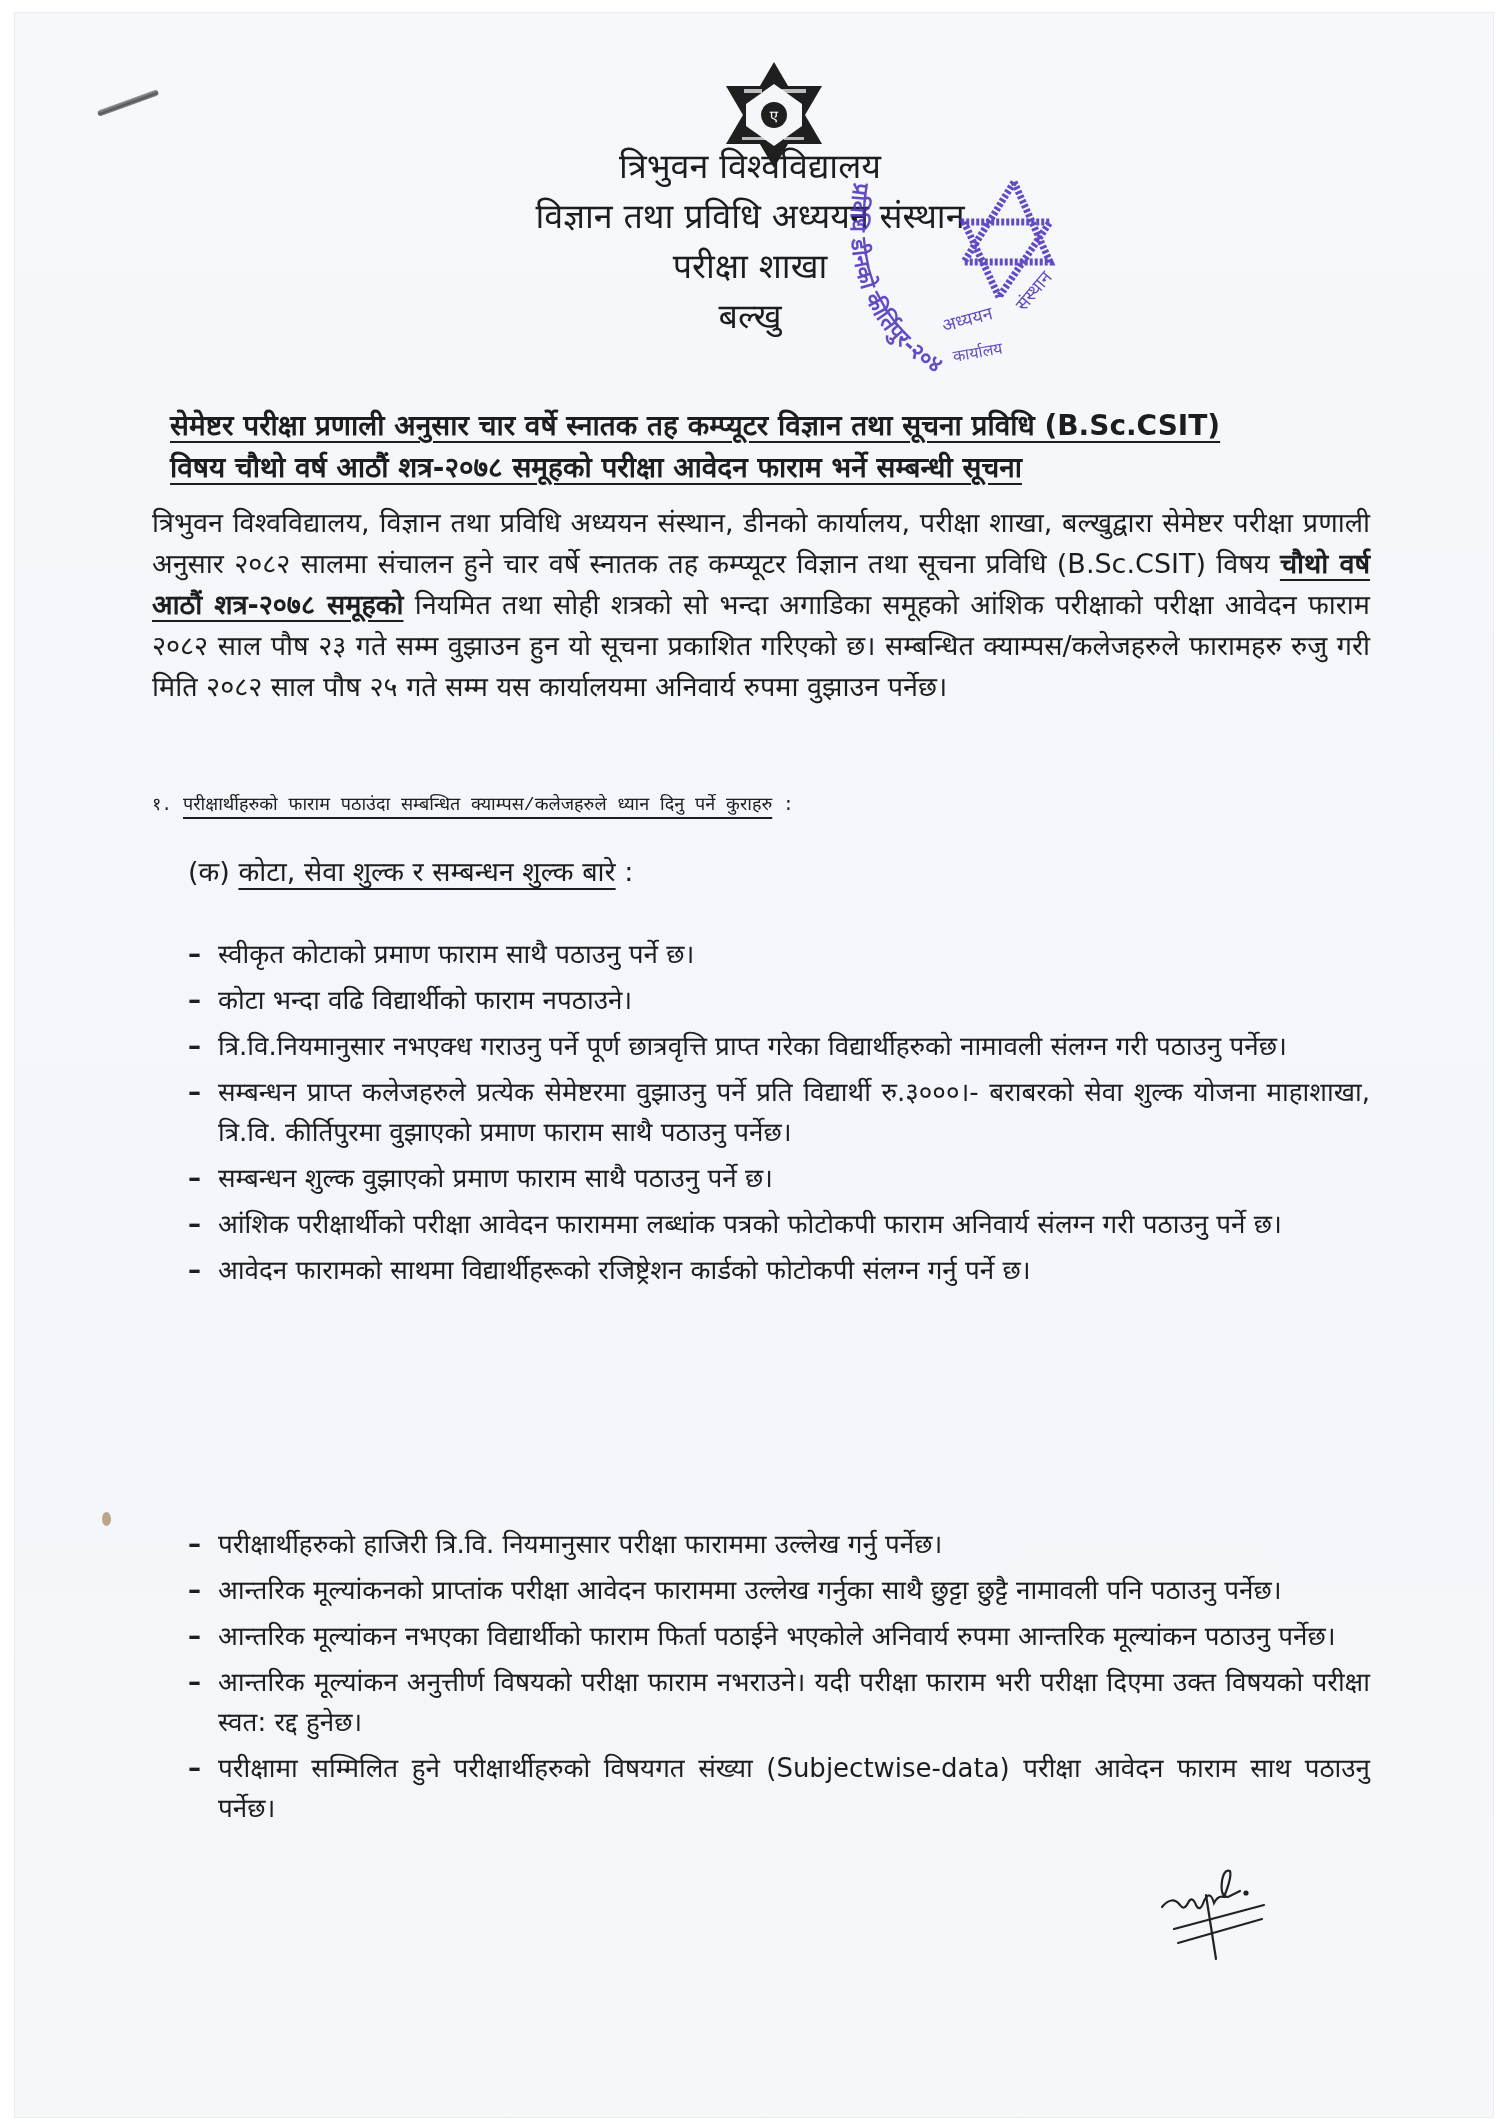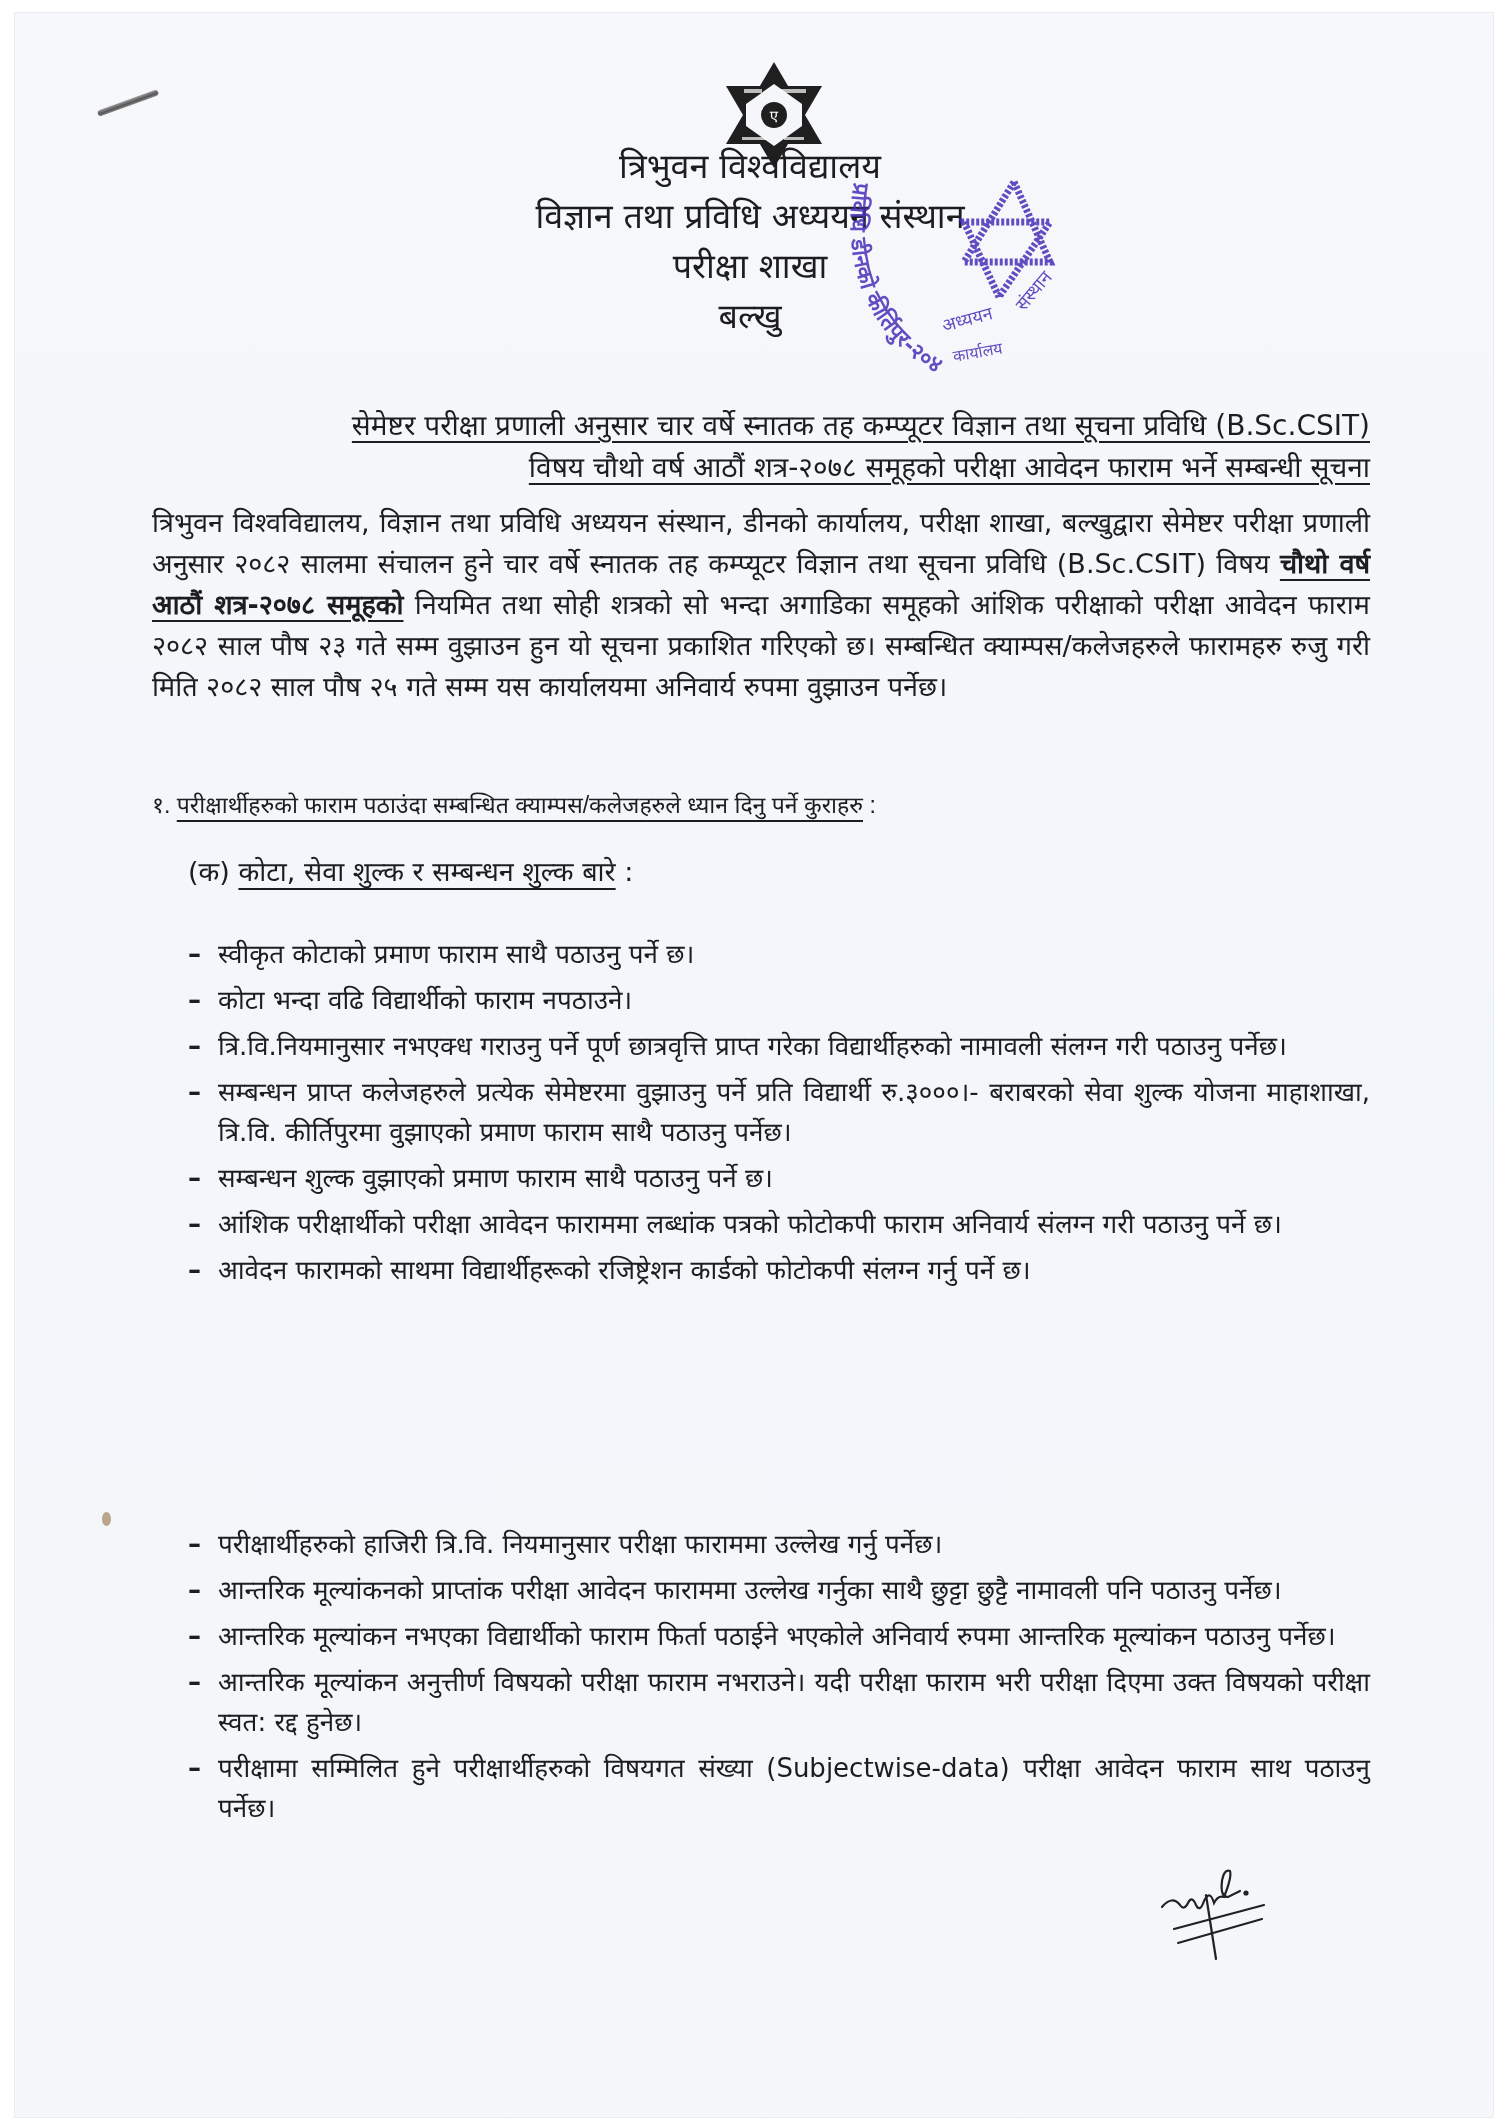--- a/index.html
+++ b/index.html
@@ -28,34 +28,34 @@
   .logo { position: absolute; left: 700px; top: 48px; width: 120px; height: 110px; }
   .header-lines {
     position: absolute; left: 0; top: 140px; width: 1500px;
     text-align: center; font-size: 34px; line-height: 48px;
     font-family: "DejaVu Sans", "Liberation Sans", sans-serif; font-weight: 300;
   }
   .header-lines div { margin: 2px; }
   .stamp { position: absolute; left: 800px; top: 150px; width: 260px; height: 230px; opacity: 0.85; }
   .title {
     position: absolute; left: 170px; top: 405px; width: 1200px;
-    text-align: right; font-size: 28px; line-height: 42px; font-weight: normal;
+    text-align: left; font-size: 28px; line-height: 42px; font-weight: bold;
     font-family: "DejaVu Sans", "Liberation Sans", sans-serif;
   }
   .title span { text-decoration: underline; text-decoration-thickness: 2px; text-underline-offset: 6px; }
   .intro {
     position: absolute; left: 152px; top: 502px; width: 1218px;
     font-size: 27px; line-height: 41px; text-align: justify;
     font-family: "DejaVu Sans", "Liberation Sans", sans-serif;
   }
   .intro b { text-decoration: underline; text-underline-offset: 6px; }
   .sec1 {
     position: absolute; left: 152px; top: 785px; width: 1218px;
-    font-size: 23px; line-height: 40px;
-    font-family: Liberation Sans, sans-serif;
+    font-size: 18px; line-height: 40px;
+    font-family: Liberation Mono, monospace;
   }
   .sec1 .u, .sub .u { text-decoration: underline; text-decoration-thickness: 2px; text-underline-offset: 7px; }
   .sub {
     position: absolute; left: 188px; width: 1180px;
     font-size: 27px; line-height: 40px;
     font-family: "DejaVu Sans", "Liberation Sans", sans-serif;
   }
   .list {
     position: absolute; left: 188px; width: 1182px;
     font-size: 26px; line-height: 40px;

